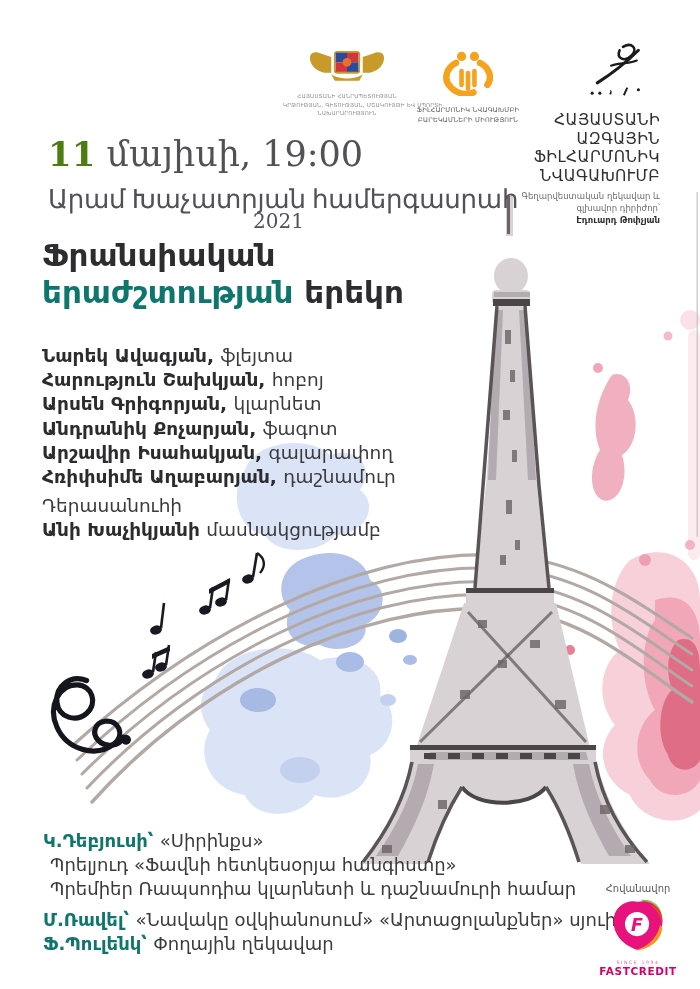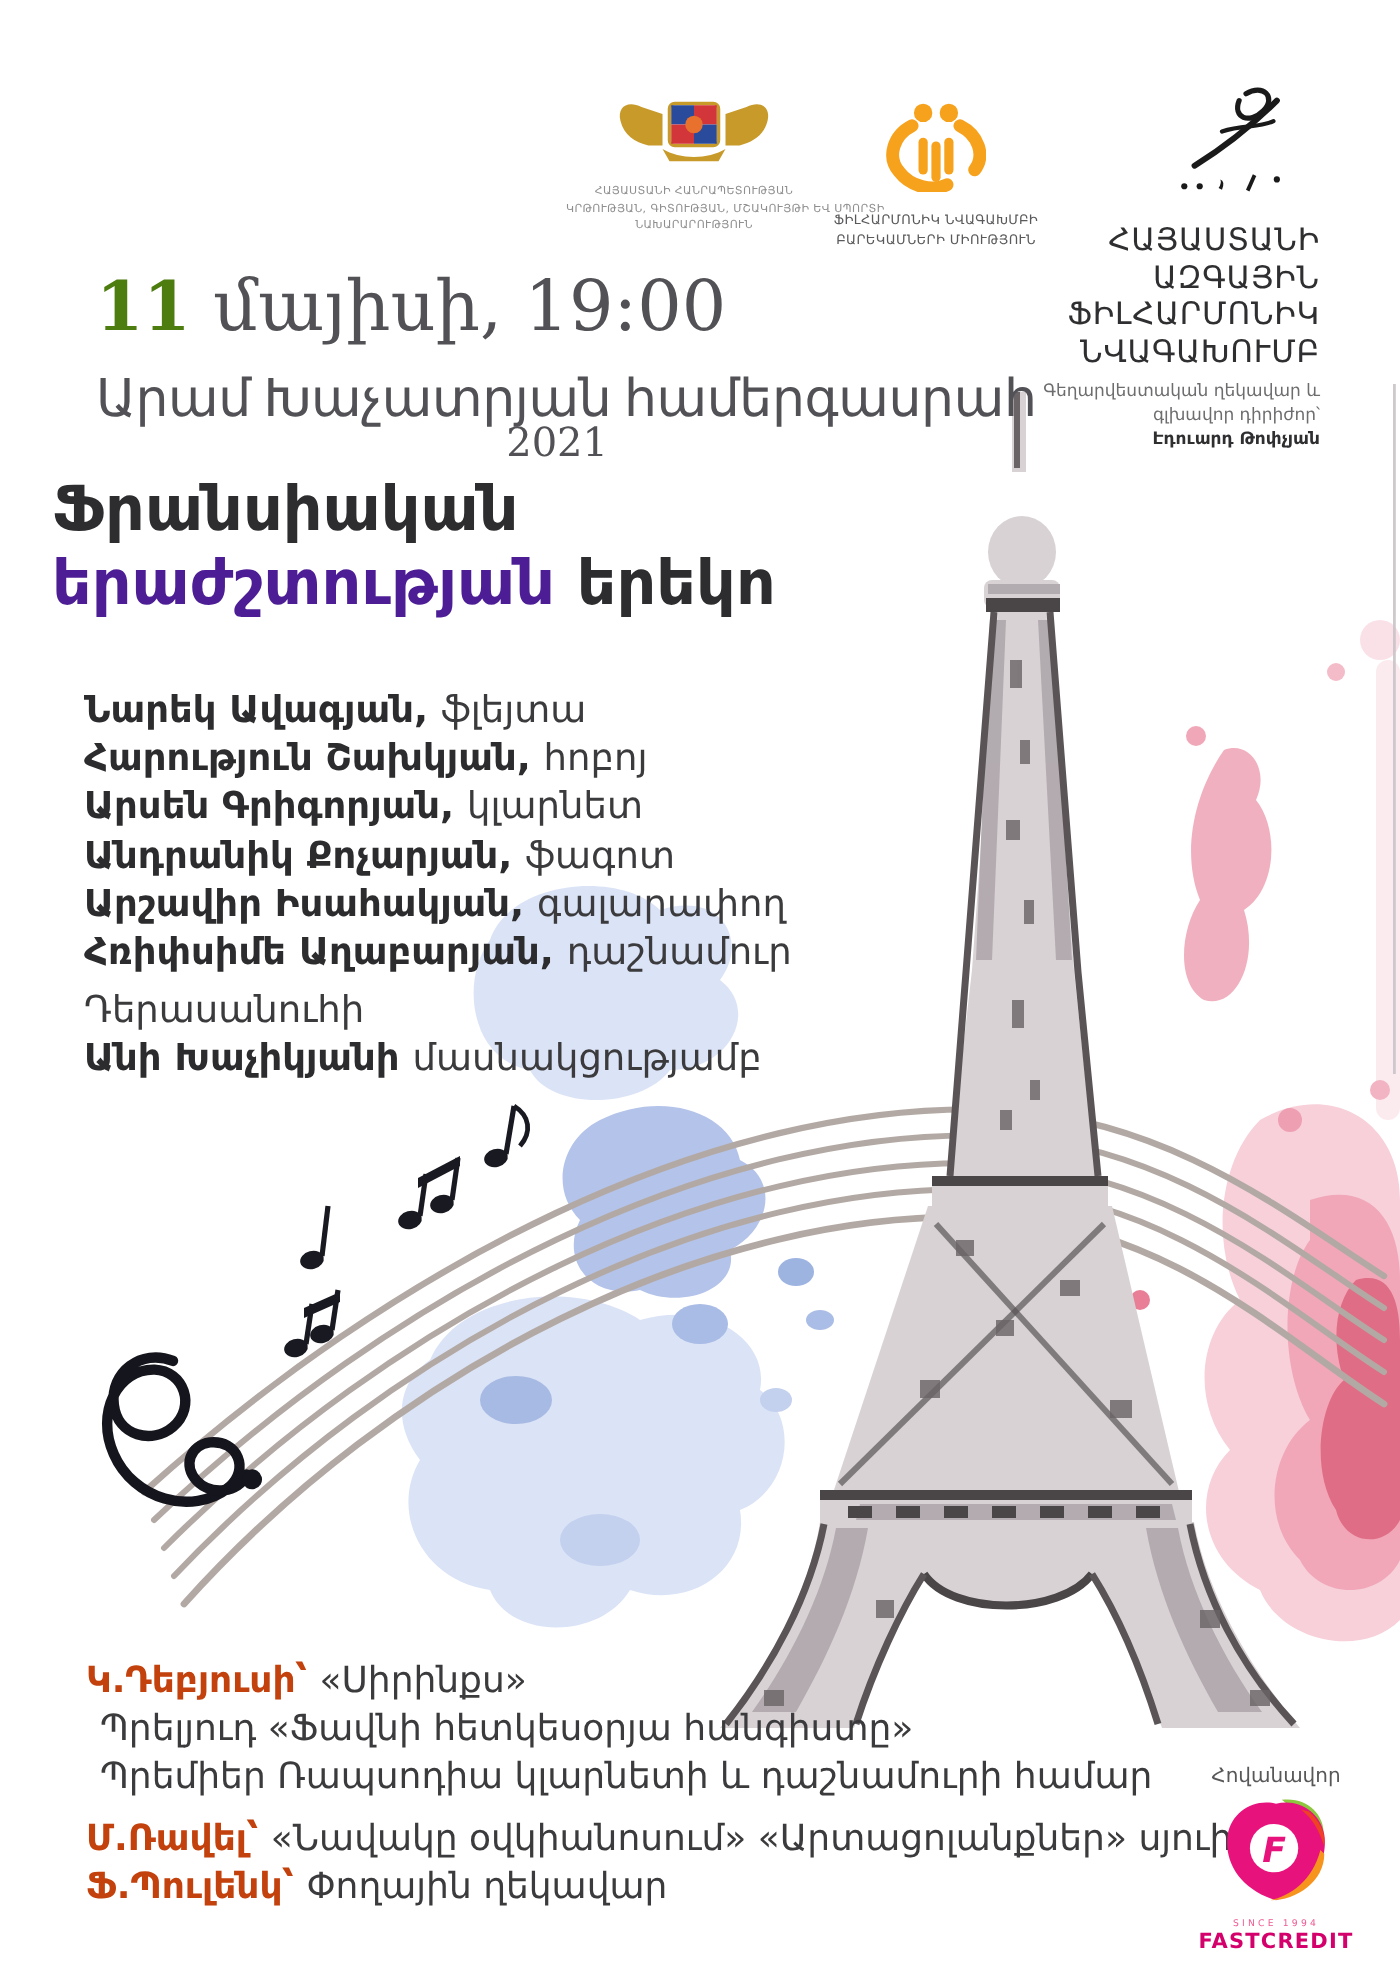--- a/index.html
+++ b/index.html
@@ -16,32 +16,32 @@
   .l-phil .ptitle{font-size:15.5px;font-weight:normal;color:#2f2f31;line-height:1.2;margin-top:7px;letter-spacing:.4px;}
   .l-phil .psub{font-size:8.5px;color:#6d6d6f;line-height:1.4;margin-top:6px;}
   .l-phil .pcond{font-size:8.5px;font-weight:bold;color:#2f2f31;line-height:1.4;}
   .nowrap{white-space:nowrap;}
   
   .date-line{left:48px;top:134px;font-family:"DejaVu Serif",serif;font-size:35px;color:#515156;z-index:3;white-space:nowrap;}
   .date-line .day{font-size:34px;font-weight:bold;color:#4d7c0f;}
   .venue{left:48px;top:184px;font-family:Liberation Serif, serif;font-size:26px;color:#515156;z-index:3;white-space:nowrap;letter-spacing:-0.2px;}
   .year{left:48px;top:209px;width:256px;text-align:right;font-family:"DejaVu Serif",serif;font-size:20px;color:#515156;z-index:3;}
   
-  .title{left:26px;top:237px;font-size:31px;font-weight:bold;line-height:37px;color:#2d2d2f;z-index:3;white-space:nowrap;}
-  .title .accent{color:#4c1d95;}
+  .title{left:42px;top:237px;font-size:31px;font-weight:bold;line-height:37px;color:#2d2d2f;z-index:3;white-space:nowrap;}
+  .title .accent{color:#0f766e;}
   
   .performers{left:42px;top:344px;font-size:18.5px;line-height:24.2px;z-index:3;white-space:nowrap;}
   .performers b, .participation b{color:#2c2c2e;}
   .participation{left:42px;top:494px;font-size:18.5px;line-height:24.2px;z-index:3;white-space:nowrap;}
   
   .program{left:43px;top:829px;font-size:18px;line-height:24.2px;z-index:3;white-space:nowrap;}
   .program .row{display:block;}
   .program .row.indent{padding-left:7px;}
   .program .row.gap{margin-top:6px;}
-  .program b{color:#c2410c;}
+  .program b{color:#0f766e;}
   
   .sponsor{left:598px;top:883px;width:80px;text-align:center;z-index:3;}
   .sponsor .slabel{font-size:10px;color:#58585a;margin-bottom:4px;}
   .sponsor .since{font-size:4.6px;letter-spacing:1.6px;color:#ef5a93;margin-top:2px;}
   .sponsor .brand{font-size:10.5px;font-weight:bold;letter-spacing:.6px;color:#d4006b;}
   
   .art{left:0;top:150px;z-index:1;}
 </style>
 </head>
 <body>

